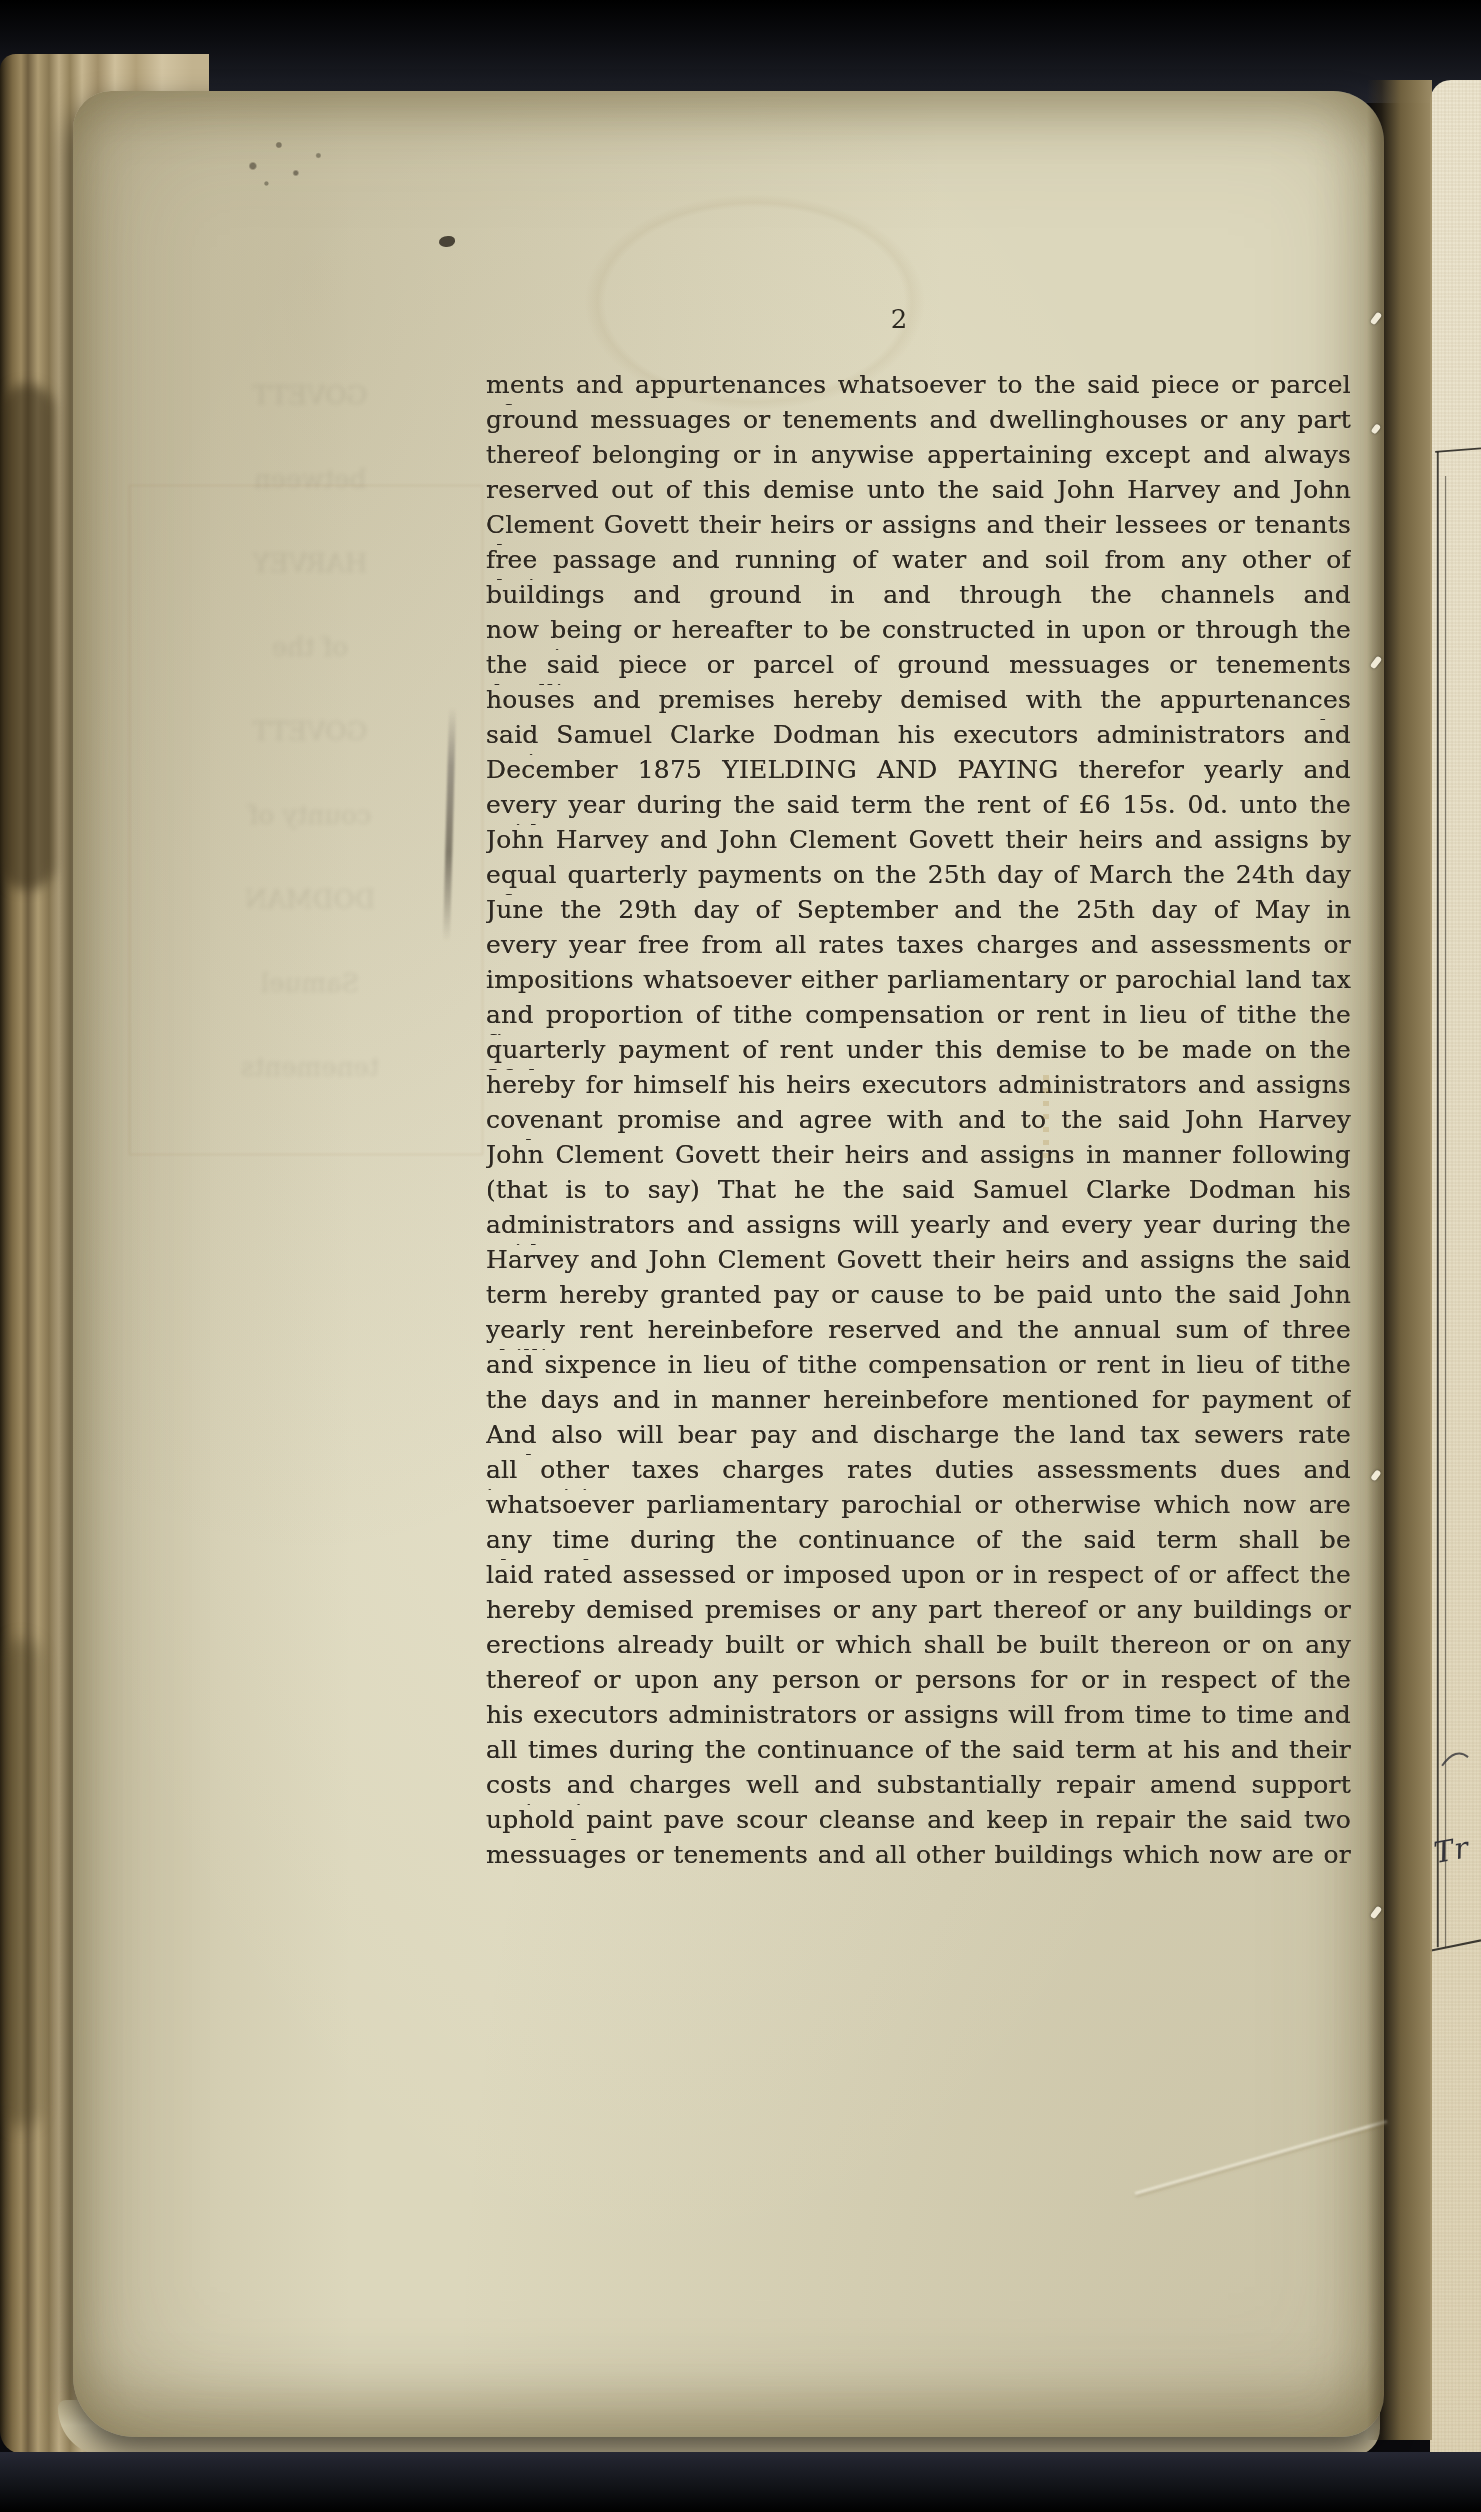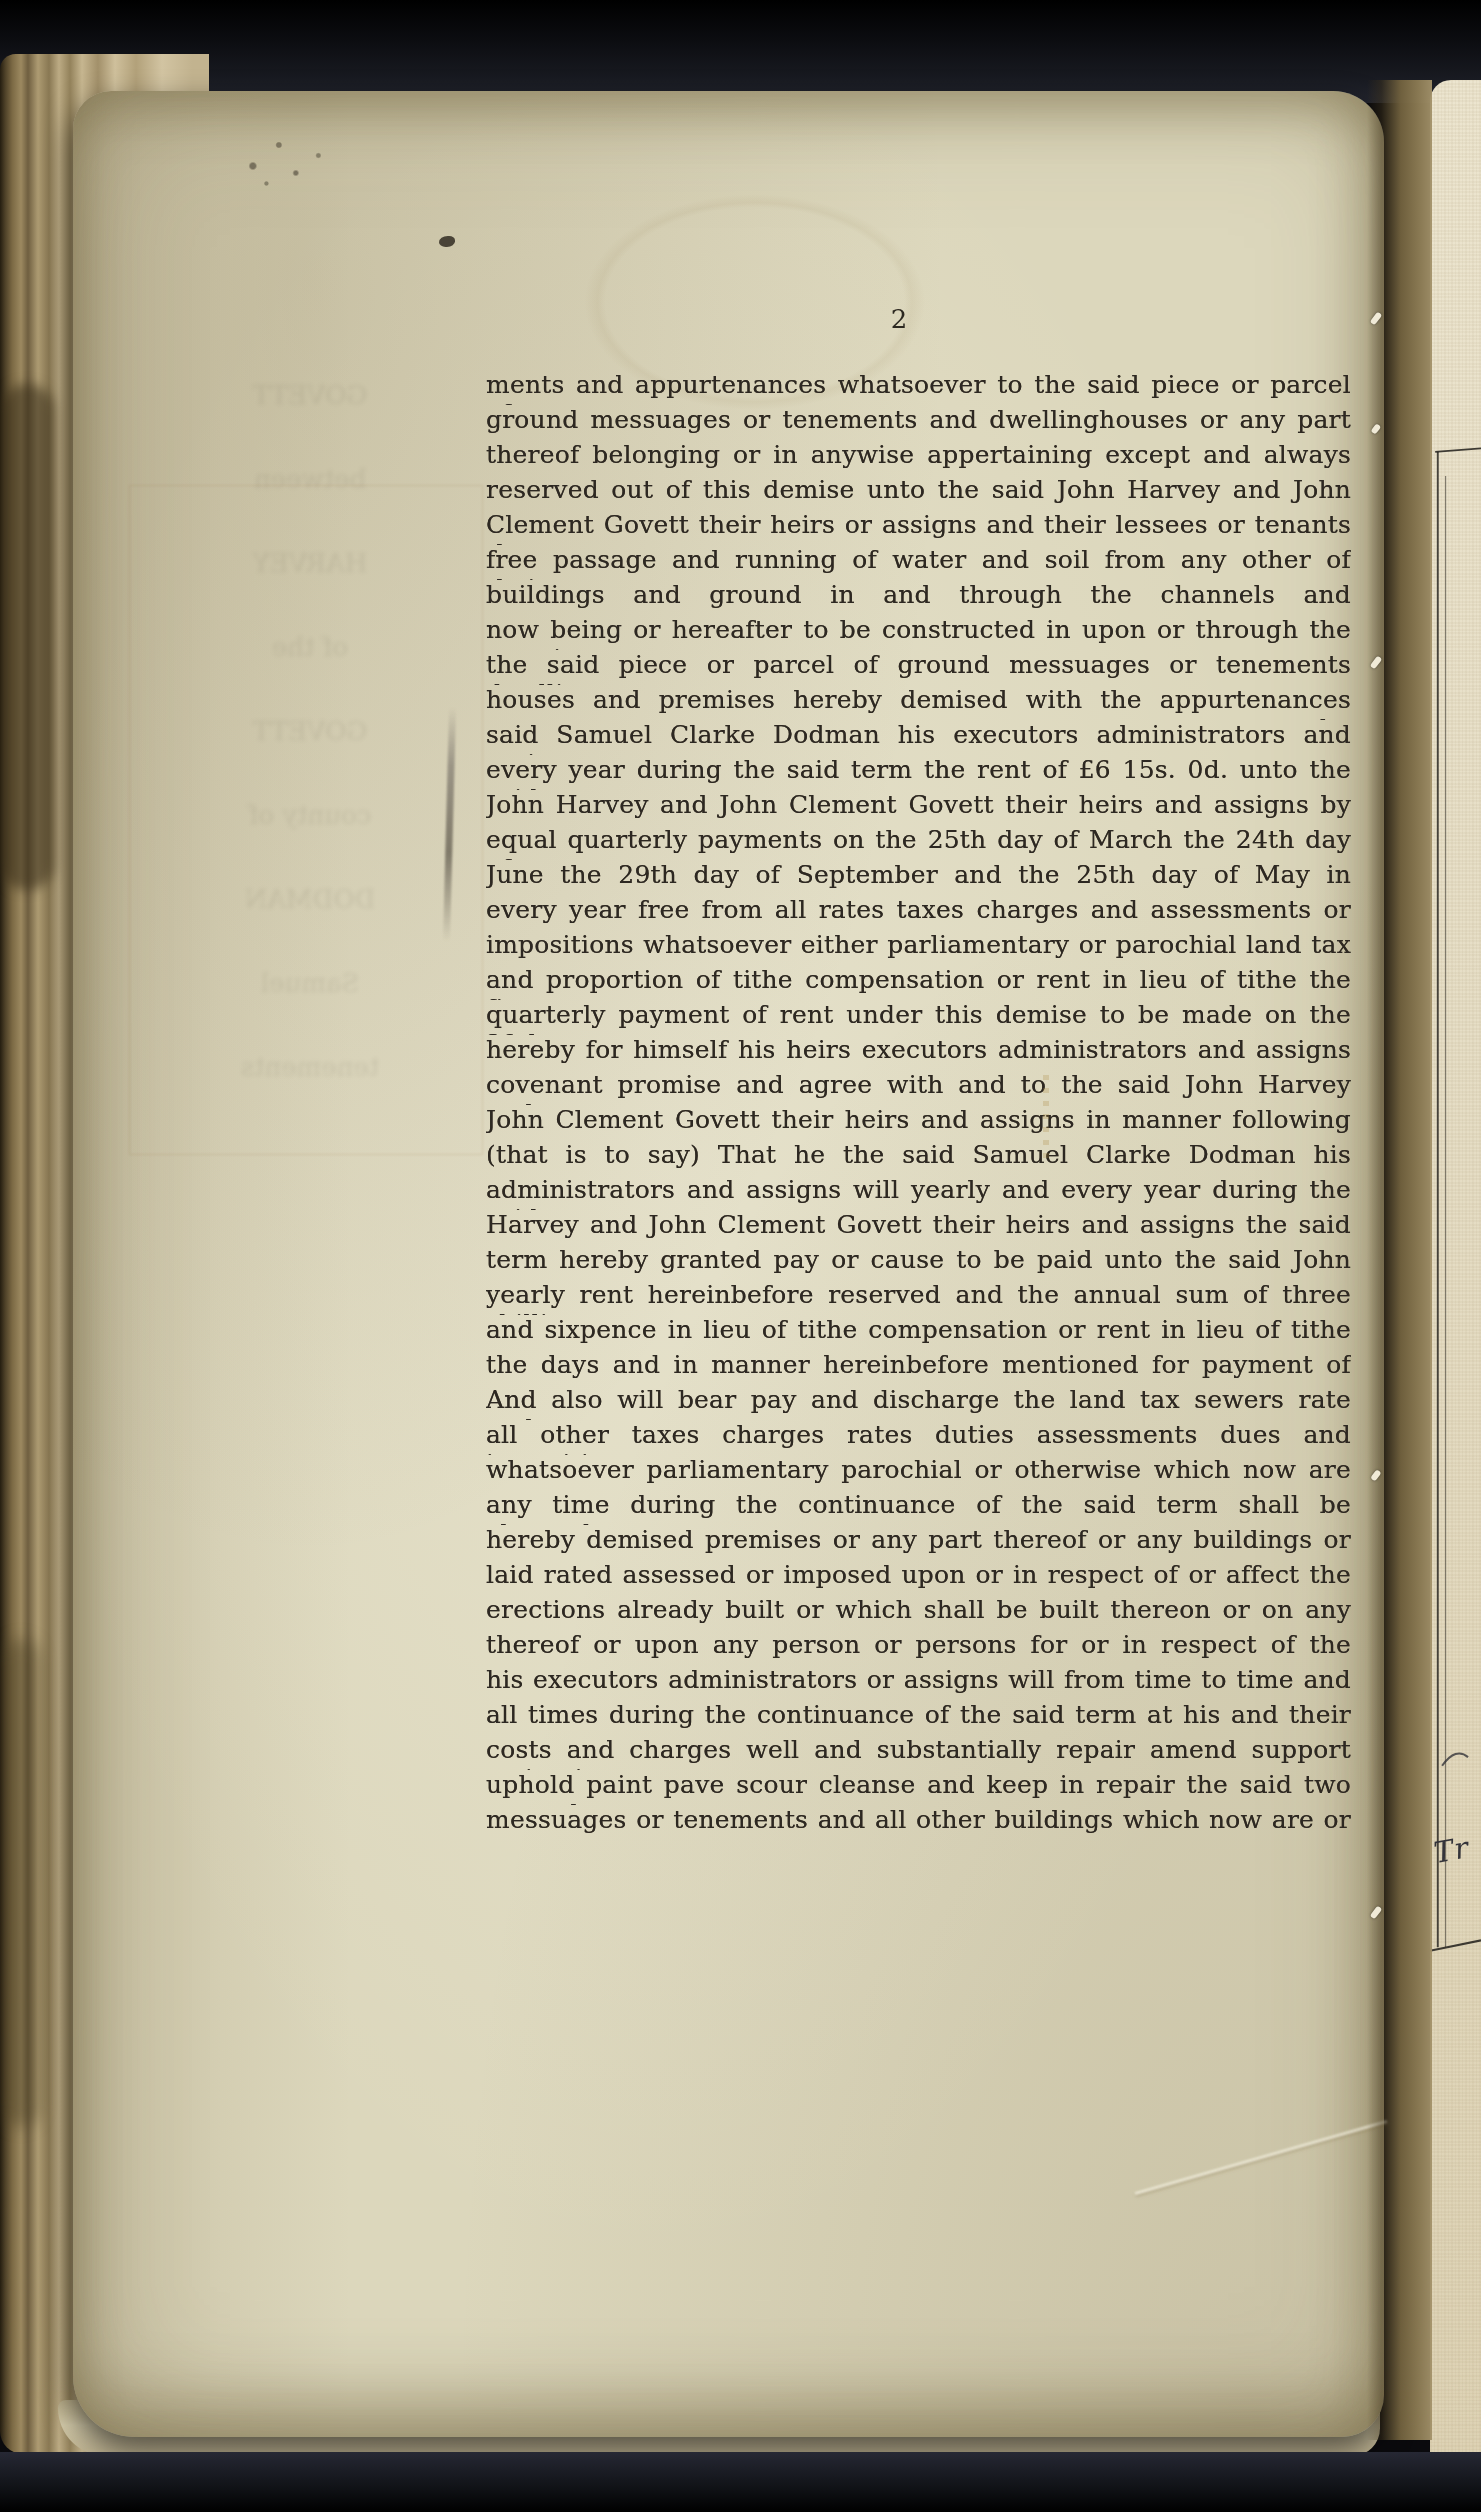--- a/index.html
+++ b/index.html
@@ -166,20 +166,21 @@
         <div class="tline">ground messuages or tenements and dwellinghouses or any part</div>
         <div class="tline">thereof belonging or in anywise appertaining except and always</div>
         <div class="tline">reserved out of this demise unto the said John Harvey and John</div>
         <div class="tline">Clement Govett their heirs or assigns and their lessees or tenants the</div>
         <div class="tline">free passage and running of water and soil from any other of their</div>
         <div class="tline">buildings and ground in and through the channels and watercourses</div>
         <div class="tline">now being or hereafter to be constructed in upon or through the premises</div>
         <div class="tline">the said piece or parcel of ground messuages or tenements dwelling-</div>
         <div class="tline">houses and premises hereby demised with the appurtenances unto the</div>
         <div class="tline">said Samuel Clarke Dodman his executors administrators and assigns</div>
+        <div class="tline">December 1875 YIELDING AND PAYING therefor yearly and</div>
         <div class="tline">every year during the said term the rent of £6 15s. 0d. unto the said</div>
         <div class="tline">John Harvey and John Clement Govett their heirs and assigns by</div>
         <div class="tline">equal quarterly payments on the 25th day of March the 24th day of</div>
         <div class="tline">June the 29th day of September and the 25th day of May in</div>
         <div class="tline">every year free from all rates taxes charges and assessments or</div>
         <div class="tline">impositions whatsoever either parliamentary or parochial land tax</div>
         <div class="tline">and proportion of tithe compensation or rent in lieu of tithe the first</div>
         <div class="tline">quarterly payment of rent under this demise to be made on the 29th</div>
         <div class="tline">hereby for himself his heirs executors administrators and assigns</div>
         <div class="tline">covenant promise and agree with and to the said John Harvey and</div>
@@ -188,22 +189,22 @@
         <div class="tline">administrators and assigns will yearly and every year during the said</div>
         <div class="tline">Harvey and John Clement Govett their heirs and assigns the said</div>
         <div class="tline">term hereby granted pay or cause to be paid unto the said John</div>
         <div class="tline">yearly rent hereinbefore reserved and the annual sum of three shillings</div>
         <div class="tline">and sixpence in lieu of tithe compensation or rent in lieu of tithe on</div>
         <div class="tline">the days and in manner hereinbefore mentioned for payment of rent</div>
         <div class="tline">And also will bear pay and discharge the land tax sewers rate and</div>
         <div class="tline">all other taxes charges rates duties assessments dues and impositions</div>
         <div class="tline">whatsoever parliamentary parochial or otherwise which now are or at</div>
         <div class="tline">any time during the continuance of the said term shall be charged</div>
+        <div class="tline">laid rated assessed or imposed upon or in respect of or affect the</div>
         <div class="tline">hereby demised premises or any part thereof or any buildings or</div>
-        <div class="tline">laid rated assessed or imposed upon or in respect of or affect the</div>
         <div class="tline">erections already built or which shall be built thereon or on any part</div>
         <div class="tline">thereof or upon any person or persons for or in respect of the same</div>
         <div class="tline">his executors administrators or assigns will from time to time and at</div>
         <div class="tline">all times during the continuance of the said term at his and their own</div>
         <div class="tline">costs and charges well and substantially repair amend support maintain</div>
         <div class="tline">uphold paint pave scour cleanse and keep in repair the said two several</div>
         <div class="tline">messuages or tenements and all other buildings which now are or at</div>
       </div>
 
     <div class="pencil-streak"></div>

